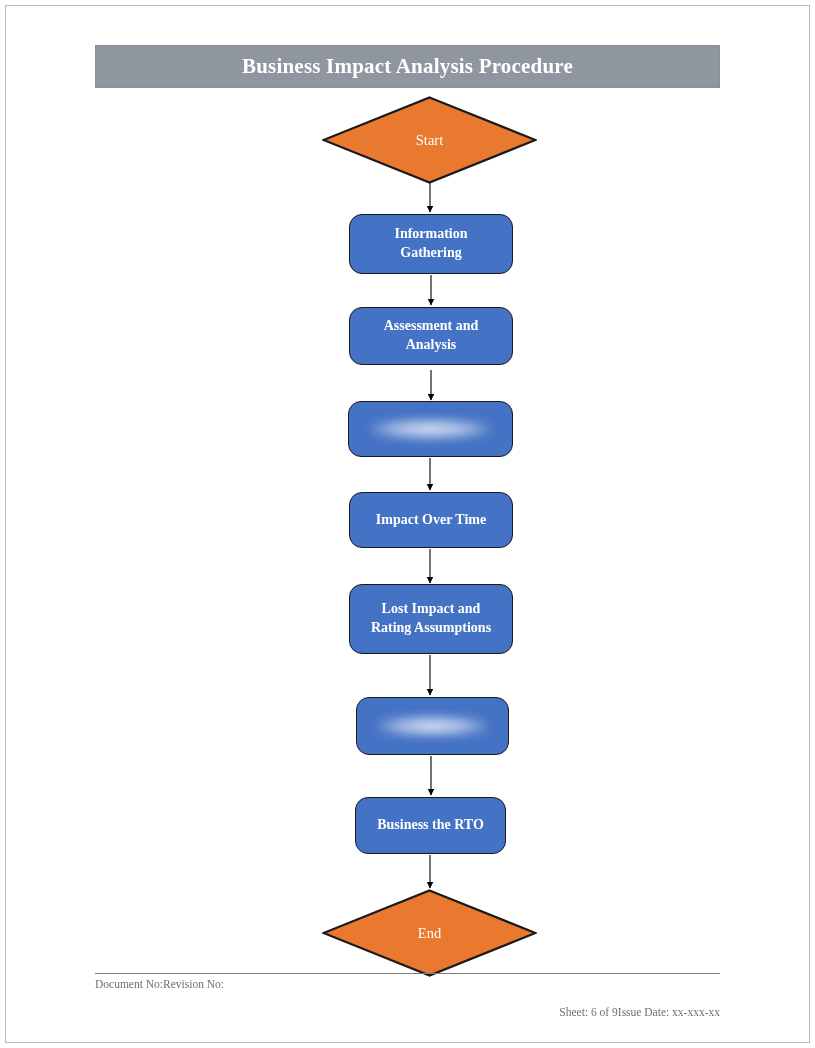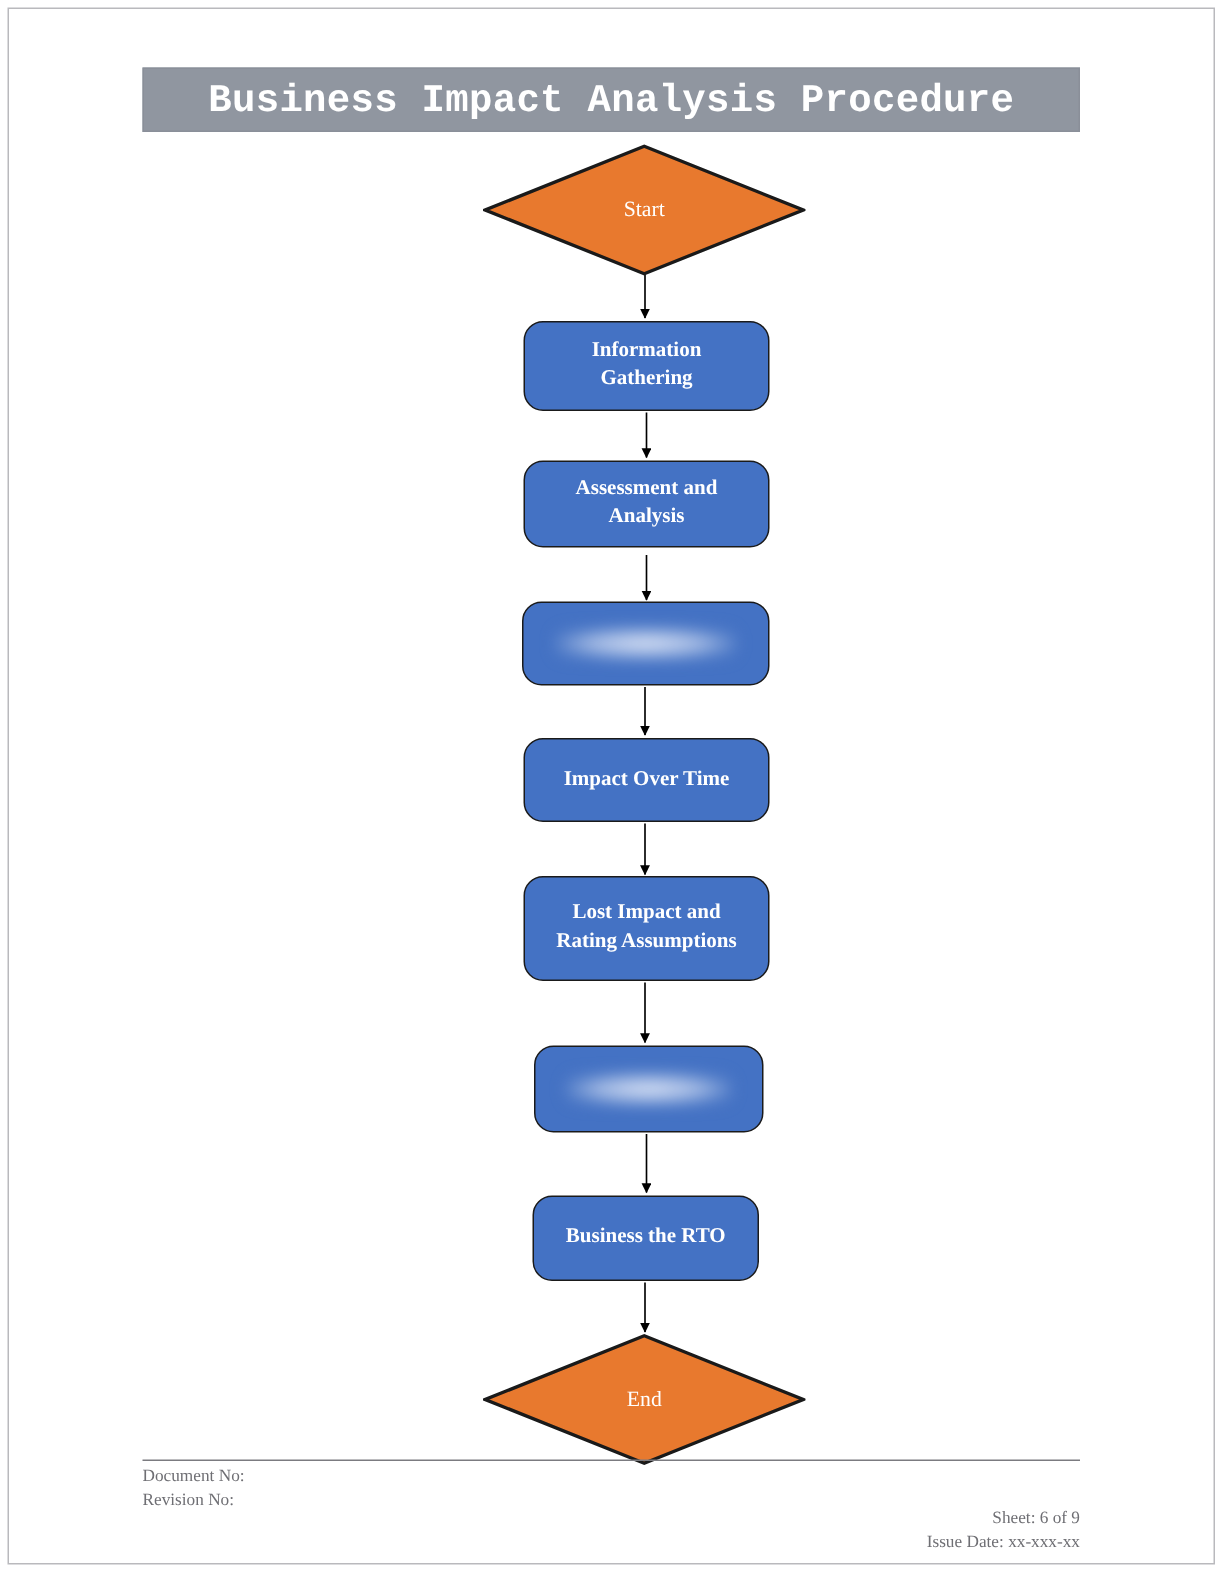--- a/index.html
+++ b/index.html
@@ -41,25 +41,25 @@
     height: 43px;
     background: #9096a0;
     border: 1px solid #8a8f99;
     box-sizing: border-box;
     display: flex;
     align-items: center;
     justify-content: center;
   }
   .title-bar .title-text {
     color: #ffffff;
-    font-size: 26px;
+    font-size: 21px;
     font-weight: bold;
     letter-spacing: 0.2px;
     text-align: center;
-    font-family: Liberation Mono, monospace;
+    font-family: Liberation Serif, serif;
   }
 
   
   .flow {
     position: absolute;
     left: 0;
     top: 0;
     width: 815px;
     height: 1048px;
   }
@@ -145,21 +145,21 @@
     background: #7b7b80;
   }
   .footer-cols {
     position: absolute;
     left: 0;
     top: 3px;
     width: 625px;
     display: flex;
     justify-content: space-between;
   }
-  .footer-col { display: flex; flex-direction: column; }
+  .footer-col { display: flex; }
   .footer-col.right { align-items: flex-end; margin-top: 28px; }
   .footer-line {
     font-size: 11.5px;
     color: #6f6f74;
     line-height: 1.42;
     font-family: "Liberation Serif", serif;
     white-space: nowrap;
   }
 </style>
 </head>

